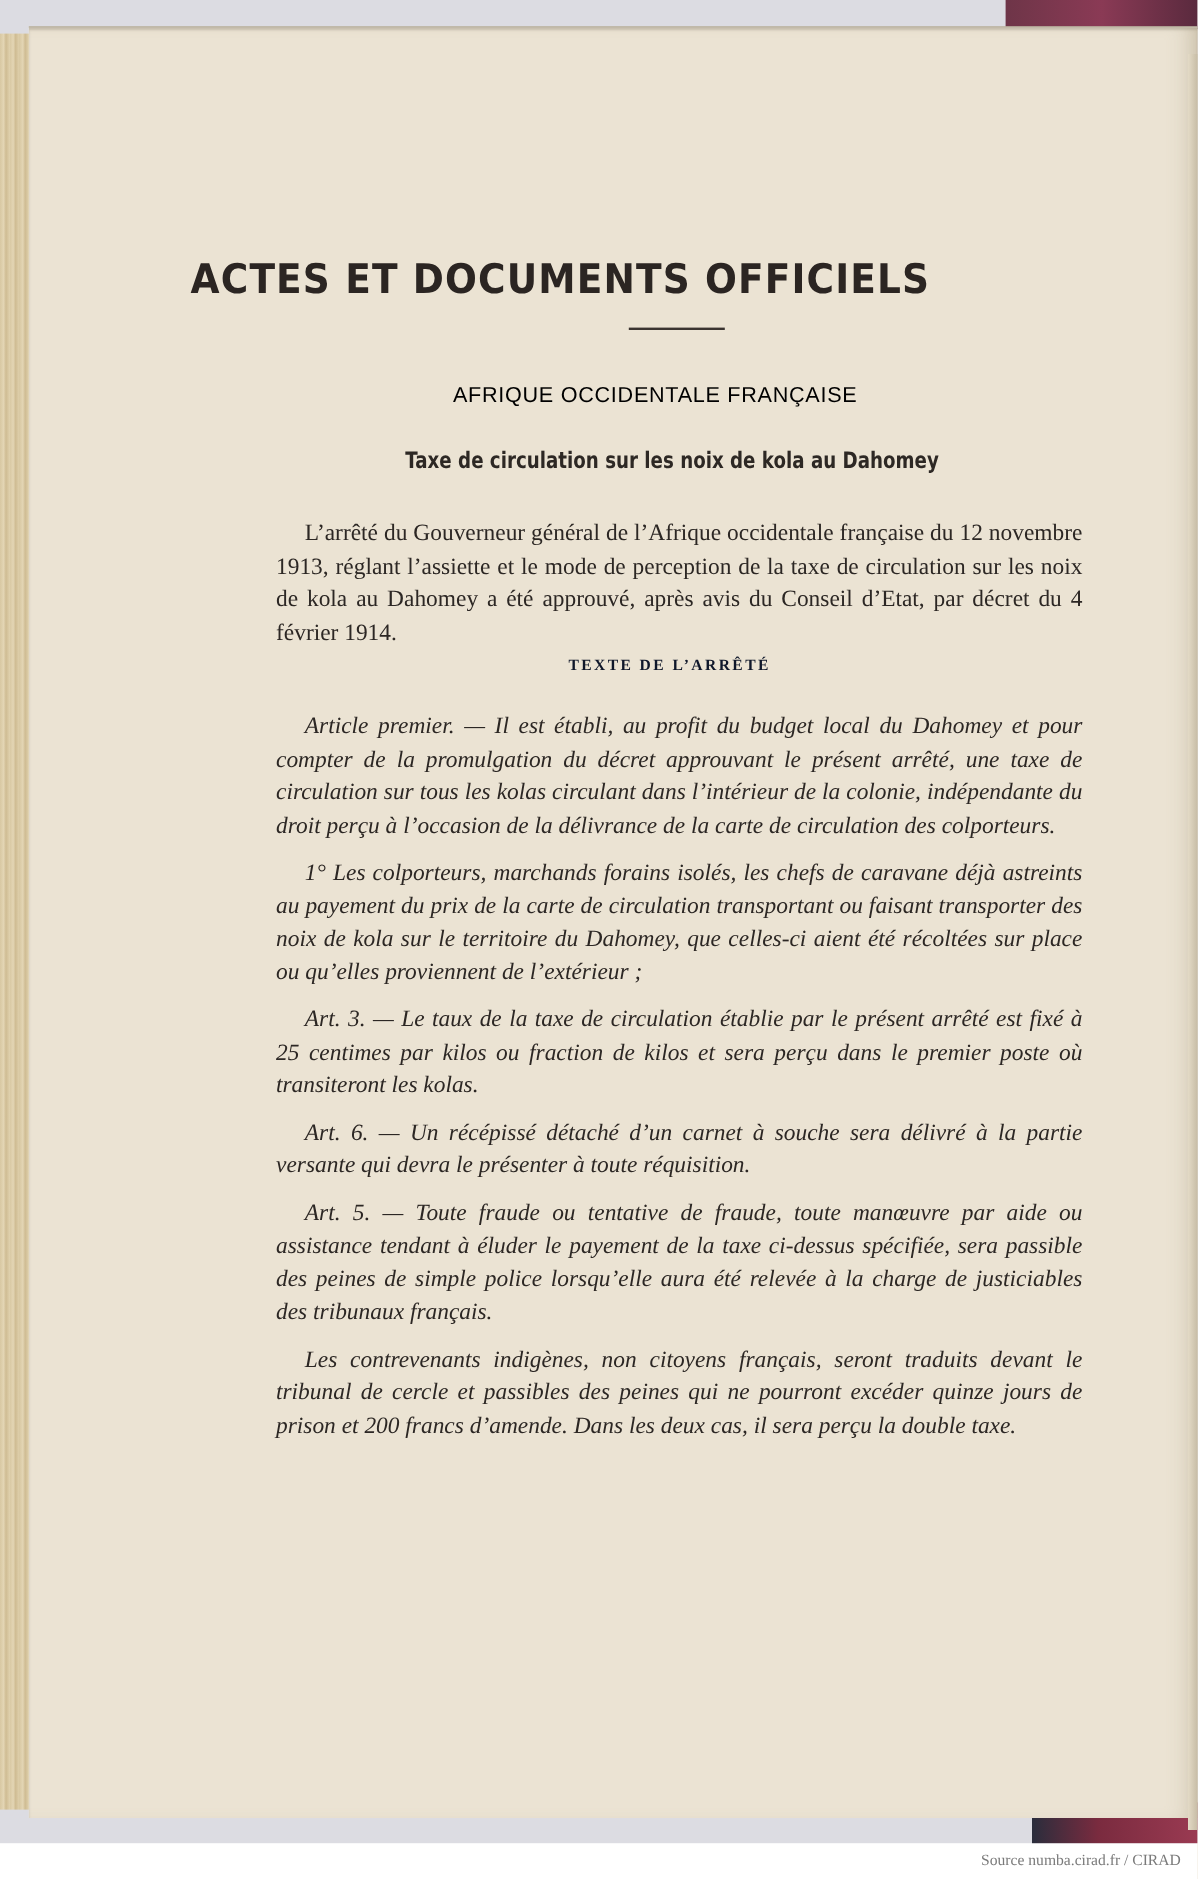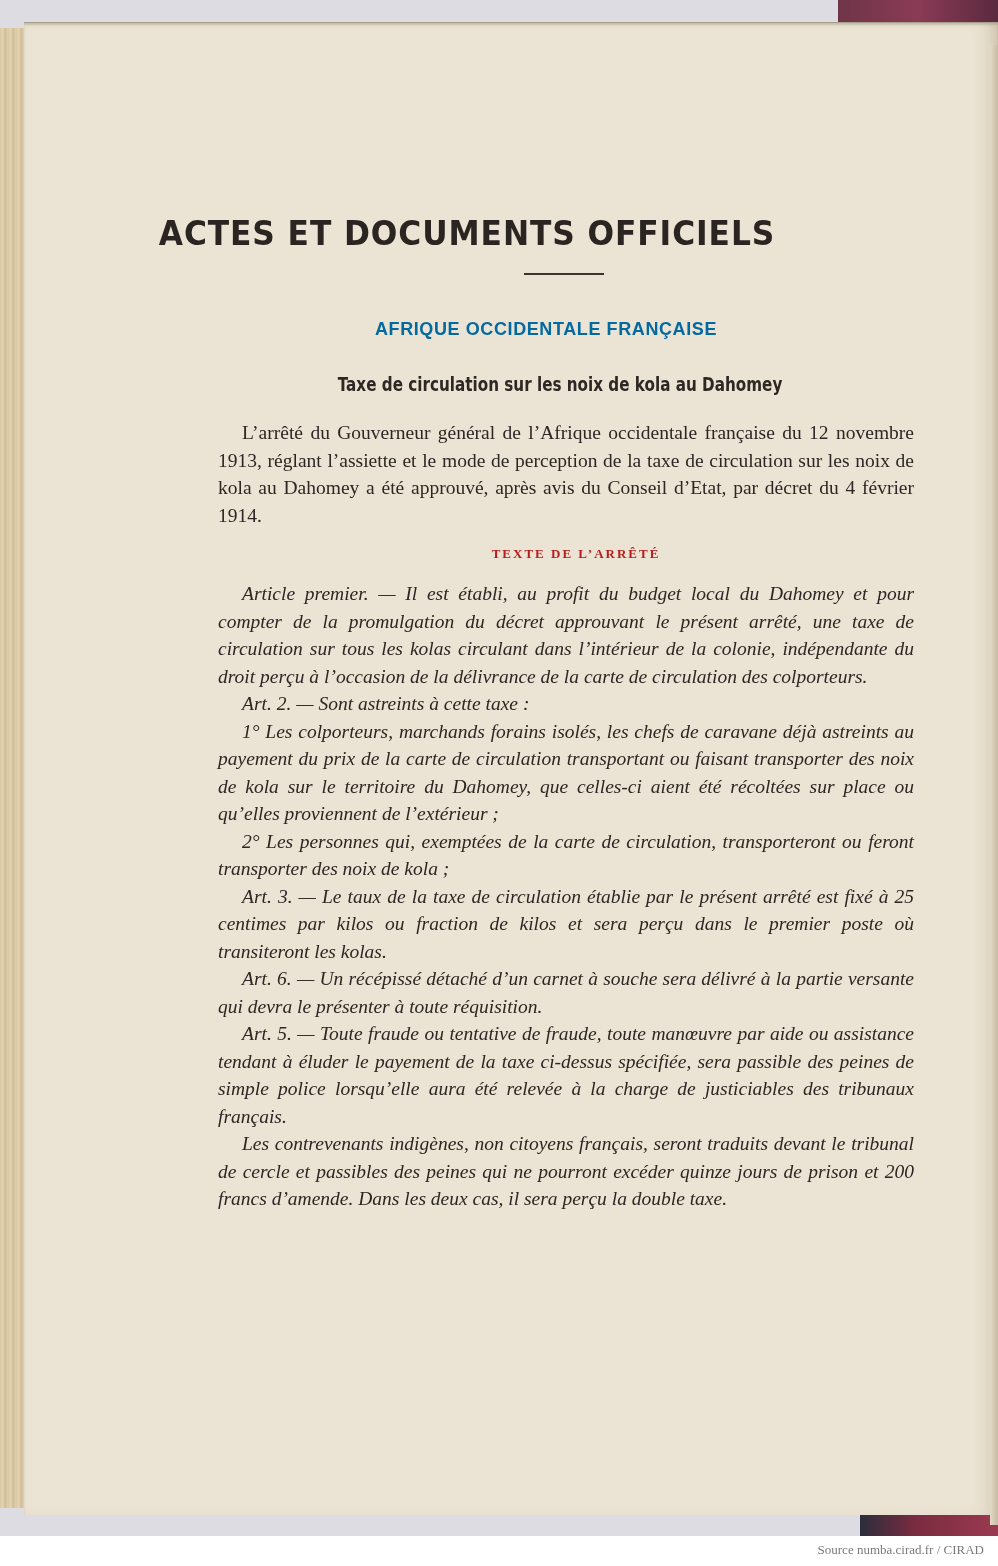--- a/index.html
+++ b/index.html
@@ -47,43 +47,43 @@
     transform: scaleX(0.92);
   }
   .title-rule {
     position: absolute; left: 306px; top: 250px; width: 80px; height: 2px;
     background: #3a3430;
   }
   .region {
     position: absolute; left: 0; top: 296px; width: 696px; margin-left: -20px;
     text-align: center;
     font-family: "Liberation Sans", "DejaVu Sans", sans-serif;
-    font-weight: bold; font-size: 18px; letter-spacing: 0.6px;
-    color: #0369a1;
+    font-weight: normal; font-size: 18px; letter-spacing: 0.6px;
+    color: #000000;
   }
   .subject {
     position: absolute; left: 0; top: 350px; width: 696px; margin-left: -6px;
     text-align: center;
     font-family: "DejaVu Sans", "Liberation Sans", sans-serif;
     font-weight: bold; font-size: 19px;
     color: #2d2824;
     transform: scaleX(0.8);
   }
   .body-block {
     position: absolute; left: 0; width: 696px;
     font-size: 19.5px; line-height: 27.5px;
     text-align: justify;
     color: #2c2724;
   }
-  .body-block p { margin: 0; text-indent: 24px; }
+  .body-block p { margin: 12px; text-indent: 24px; }
   .intro { top: 396px; }
   .section-head {
-    position: absolute; left: 18px; top: 523px; width: 696px; margin-left: -8px;
+    position: absolute; left: 0; top: 523px; width: 696px; margin-left: -8px;
     text-align: center; font-size: 13px; letter-spacing: 2px;
-    font-variant: small-caps; font-weight: bold; color: #b91c1c;
+    font-variant: small-caps; font-weight: bold; color: #0f172a;
   }
   .articles { top: 557px; font-style: italic; }
   .caption {
     position: absolute; right: 14px; top: 1542px;
     font-family: Liberation Serif, serif;
     font-size: 13px; color: #7a7a7a;
   }
 </style>
 </head>
 <body>
@@ -102,23 +102,21 @@
     <div class="subject">Taxe de circulation sur les noix de kola au Dahomey</div>
 
     <div class="body-block intro">
       <p>L’arrêté du Gouverneur général de l’Afrique occidentale française du 12 novembre 1913, réglant l’assiette et le mode de perception de la taxe de circulation sur les noix de kola au Dahomey a été approuvé, après avis du Conseil d’Etat, par décret du 4 février 1914.</p>
     </div>
 
     <div class="section-head">TEXTE DE L’ARRÊTÉ</div>
 
     <div class="body-block articles">
       <p>Article premier. — Il est établi, au profit du budget local du Dahomey et pour compter de la promulgation du décret approuvant le présent arrêté, une taxe de circulation sur tous les kolas circulant dans l’intérieur de la colonie, indépendante du droit perçu à l’occasion de la délivrance de la carte de circulation des colporteurs.</p>
-      <p>Art. 2. — Sont astreints à cette taxe :</p>
       <p>1° Les colporteurs, marchands forains isolés, les chefs de caravane déjà astreints au payement du prix de la carte de circulation transportant ou faisant transporter des noix de kola sur le territoire du Dahomey, que celles-ci aient été récoltées sur place ou qu’elles proviennent de l’extérieur ;</p>
-      <p>2° Les personnes qui, exemptées de la carte de circulation, transporteront ou feront transporter des noix de kola ;</p>
       <p>Art. 3. — Le taux de la taxe de circulation établie par le présent arrêté est fixé à 25 centimes par kilos ou fraction de kilos et sera perçu dans le premier poste où transiteront les kolas.</p>
       <p>Art. 6. — Un récépissé détaché d’un carnet à souche sera délivré à la partie versante qui devra le présenter à toute réquisition.</p>
       <p>Art. 5. — Toute fraude ou tentative de fraude, toute manœuvre par aide ou assistance tendant à éluder le payement de la taxe ci-dessus spécifiée, sera passible des peines de simple police lorsqu’elle aura été relevée à la charge de justiciables des tribunaux français.</p>
       <p>Les contrevenants indigènes, non citoyens français, seront traduits devant le tribunal de cercle et passibles des peines qui ne pourront excéder quinze jours de prison et 200 francs d’amende. Dans les deux cas, il sera perçu la double taxe.</p>
     </div>
   </div>
 </div>
 
 <div class="caption">Source numba.cirad.fr / CIRAD</div>
 

